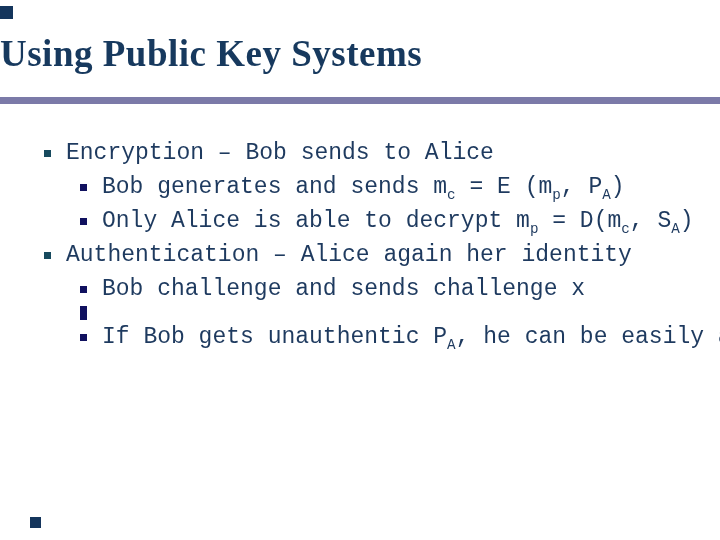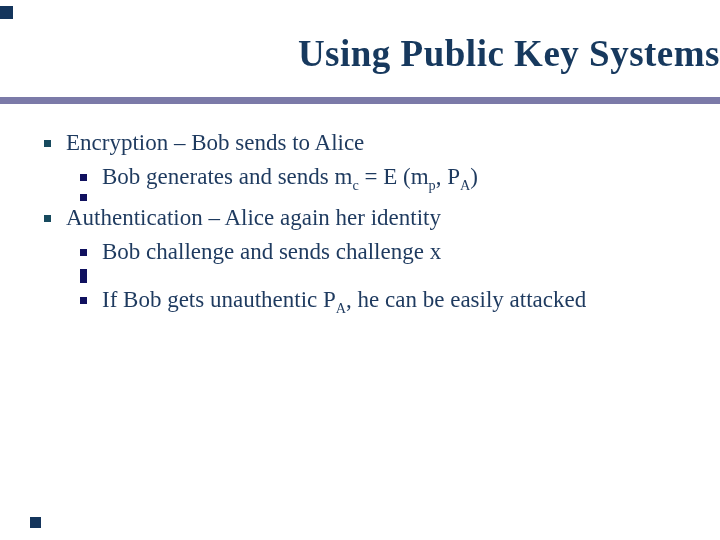--- a/index.html
+++ b/index.html
@@ -16,34 +16,34 @@
     position:relative;
     width:720px;height:540px;
     background:var(--bg);
     overflow:hidden;
     font-family:"Liberation Serif", serif;
   }
   .corner-mark{position:absolute;background:var(--corner);}
   .corner-top{left:0;top:6px;width:13px;height:13px;}
   .corner-bottom{left:30px;top:517px;width:11px;height:11px;}
   .slide-title{
-    position:absolute;left:0;right:0;top:32px;
-    text-align:right;
+    position:absolute;left:0;right:8px;top:32px;
+    text-align:left;
     font-size:37px;font-weight:bold;
     color:var(--title-color);
     letter-spacing:0.5px;
     white-space:nowrap;
   }
   .title-rule{
     position:absolute;left:0;top:97px;
     width:720px;height:7px;
     background:var(--rule-color);
   }
   .bullet-list{
-    position:absolute;left:44px;top:126px;right:16px;
+    position:absolute;left:44px;top:136px;right:16px;font-family:Liberation Mono, monospace;
   }
   .row{
     display:flex;
     align-items:center;
     line-height:34px;
     font-size:23px;
     color:var(--body-color);
     white-space:nowrap;
   }
   .row.l2{margin-left:36px;}
@@ -70,20 +70,21 @@
       <div class="row">
         <span class="bullet b1"></span>
         <span class="txt">Encryption – Bob sends to Alice</span>
       </div>
       <div class="row l2">
         <span class="bullet b2"></span>
         <span class="txt">Bob generates and sends m<sub>c</sub> = E (m<sub>p</sub>, P<sub>A</sub>)</span>
       </div>
       <div class="row l2">
         <span class="bullet b2"></span>
+        <span class="txt">Only Alice is able to decrypt m<sub>p</sub> = D(m<sub>c</sub>, S<sub>A</sub>)</span>
       </div>
       <div class="row">
         <span class="bullet b1"></span>
         <span class="txt">Authentication – Alice again her identity</span>
       </div>
       <div class="row l2">
         <span class="bullet b2"></span>
         <span class="txt">Bob challenge and sends challenge x</span>
       </div>
       <div class="row l2">

